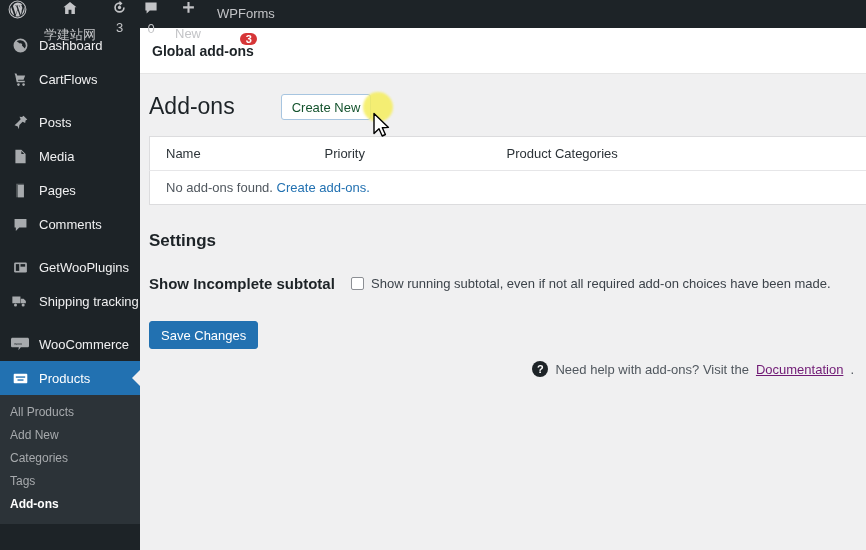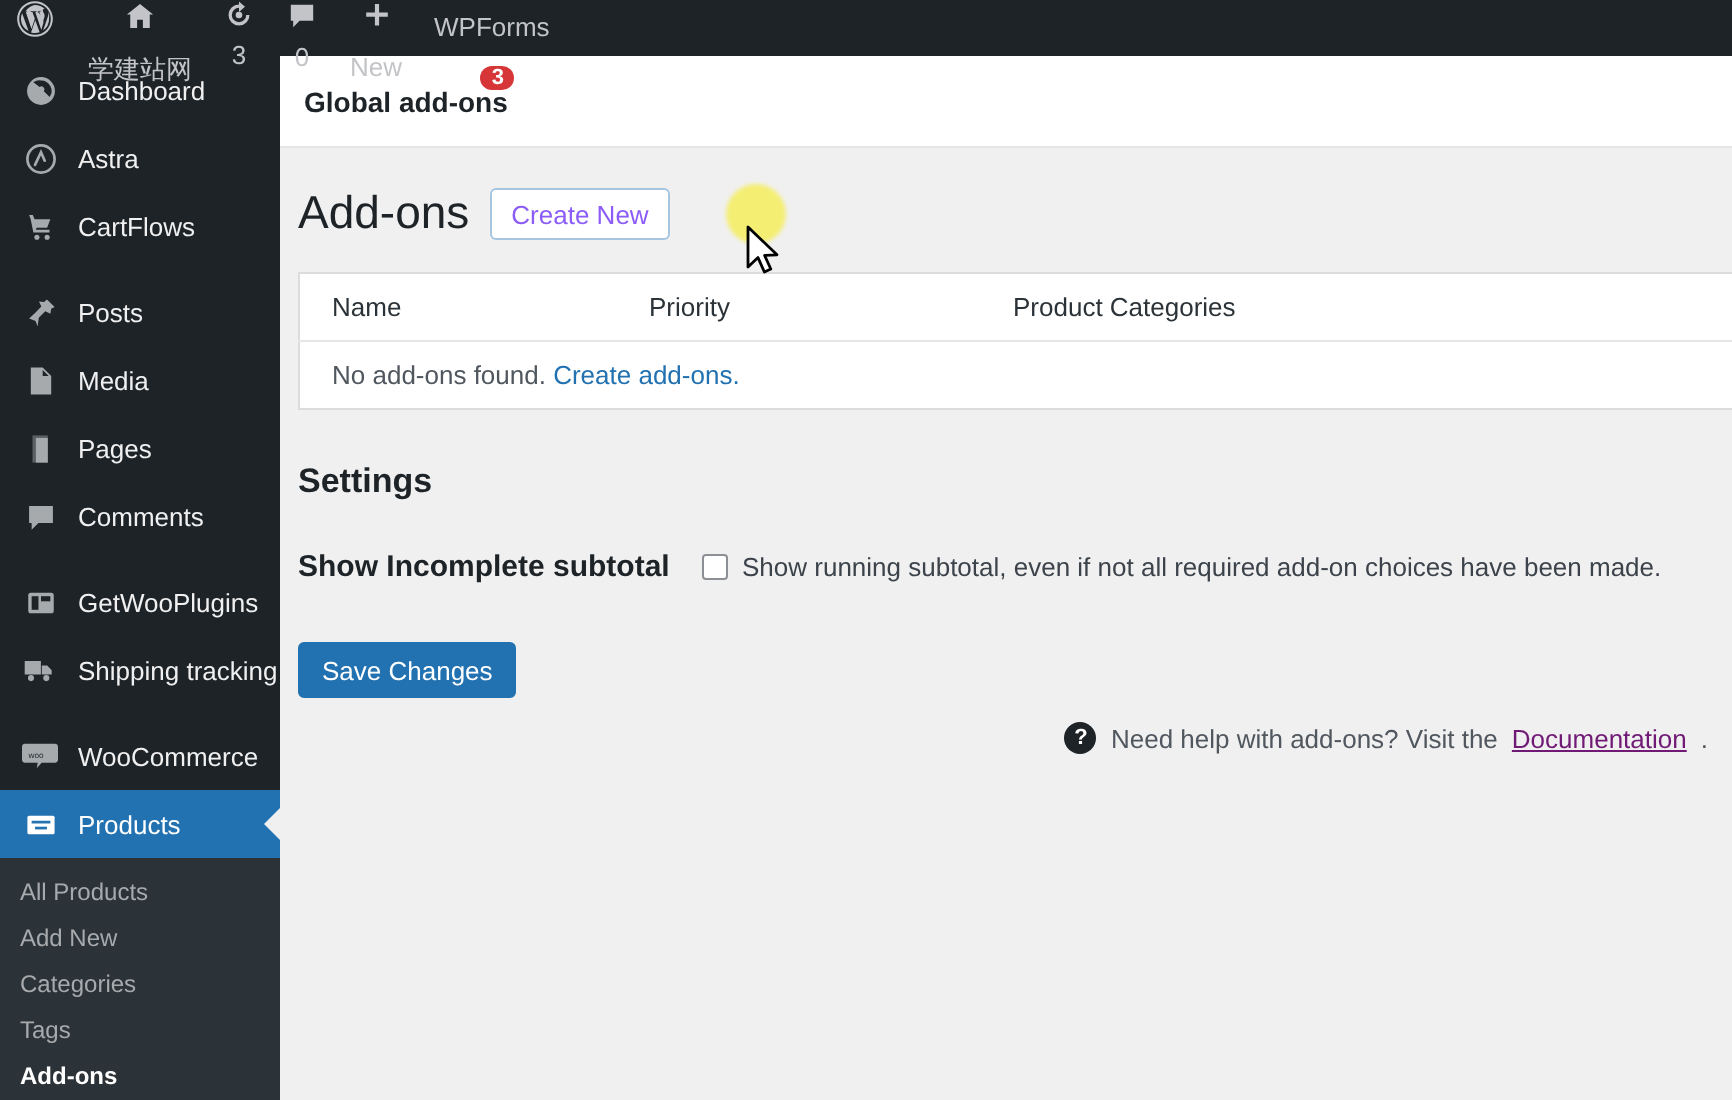--- a/index.html
+++ b/index.html
@@ -107,22 +107,23 @@
   h1.page-title {
     font-size: 23px; font-weight: 400; color: #1d2327;
     line-height: 1.3;
   }
   .btn-secondary {
     display: inline-flex; align-items: center; justify-content: center;
     height: 26px; padding: 0 10px;
     background: #f6f7f7; background: #fff;
     border: 1px solid #a7c5e0;
     border-radius: 3px;
-    color: #8b5cf6; font-size: 13px;
+    color: #14532d; font-size: 13px;
     cursor: pointer;
+    margin-left: 36px;
   }
 
   table.addons {
     width: 740px; margin-top: 14px;
     border-collapse: collapse;
     background: #fff;
     border: 1px solid #dcdcde;
     font-size: 13px;
   }
   table.addons thead th {
@@ -256,29 +257,20 @@
 
   <div class="menu-item">
     <span class="mi-icon">
       <svg width="17" height="17" viewBox="0 0 20 20" fill="currentColor">
         <path d="M10 1.8a8.2 8.2 0 1 0 0 16.4 8.2 8.2 0 0 0 0-16.4zm0 2a6.2 6.2 0 0 1 5.1 9.7l-3.4-3.4a1.8 1.8 0 0 0-2.5-2.5L5.5 4.9A6.17 6.17 0 0 1 10 3.8z"></path>
       </svg>
     </span>
     <span class="mi-label">Dashboard</span>
   </div>
 
-  <div class="menu-item">
-    <span class="mi-icon">
-      <svg width="17" height="17" viewBox="0 0 20 20" fill="none" stroke="currentColor" stroke-width="1.6">
-        <circle cx="10" cy="10" r="8"></circle>
-        <path d="M6.5 13.5 10 6l2.2 5" stroke-linecap="round"></path>
-      </svg>
-    </span>
-    <span class="mi-label">Astra</span>
-  </div>
 
   <div class="menu-item">
     <span class="mi-icon">
       <svg width="17" height="17" viewBox="0 0 20 20" fill="currentColor">
         <path d="M3 3h2.2l1 2.4h9.3l-1.9 5H7.4l-.4 1.2h8v1.6H5.5L3.9 5.3 3 3z"></path>
         <circle cx="7.6" cy="16" r="1.5"></circle>
           <circle cx="13.6" cy="16" r="1.5"></circle>
       </svg>
     </span>
     <span class="mi-label">CartFlows</span>

